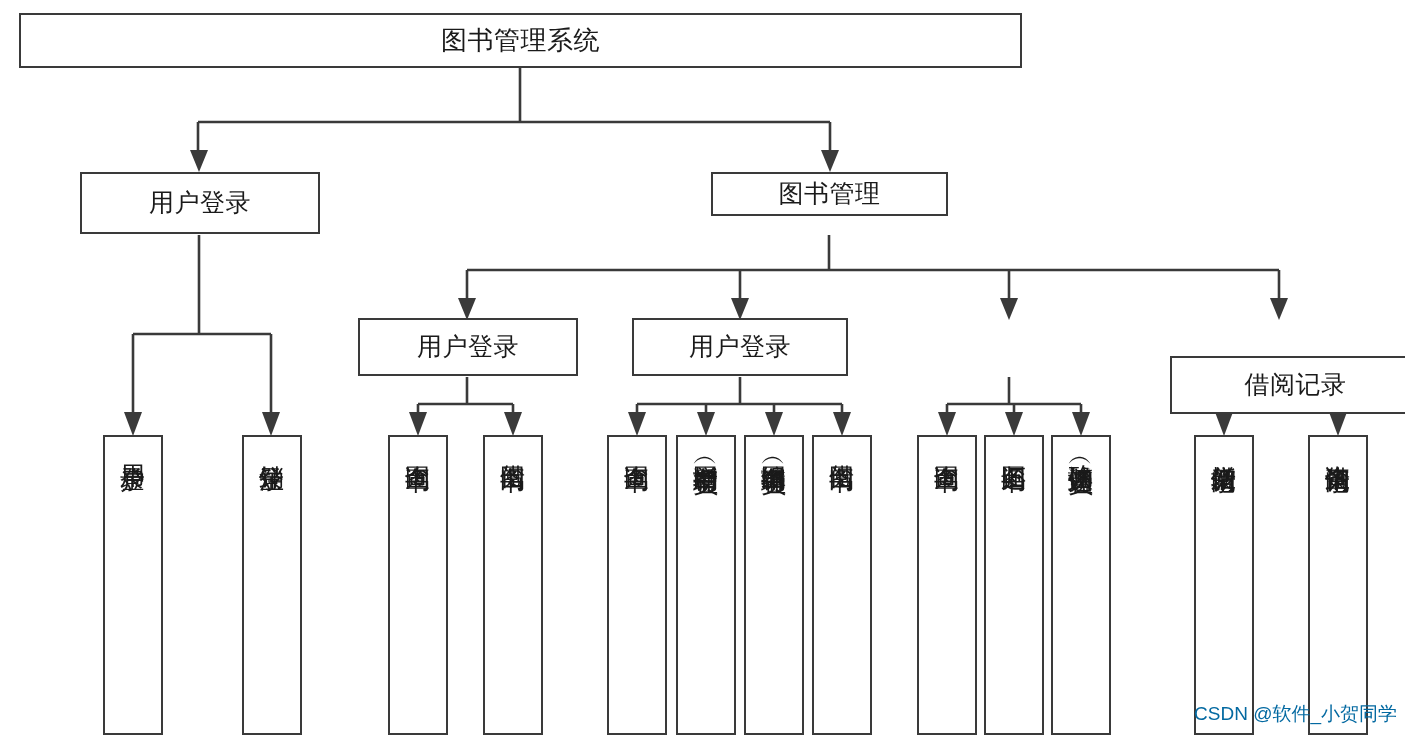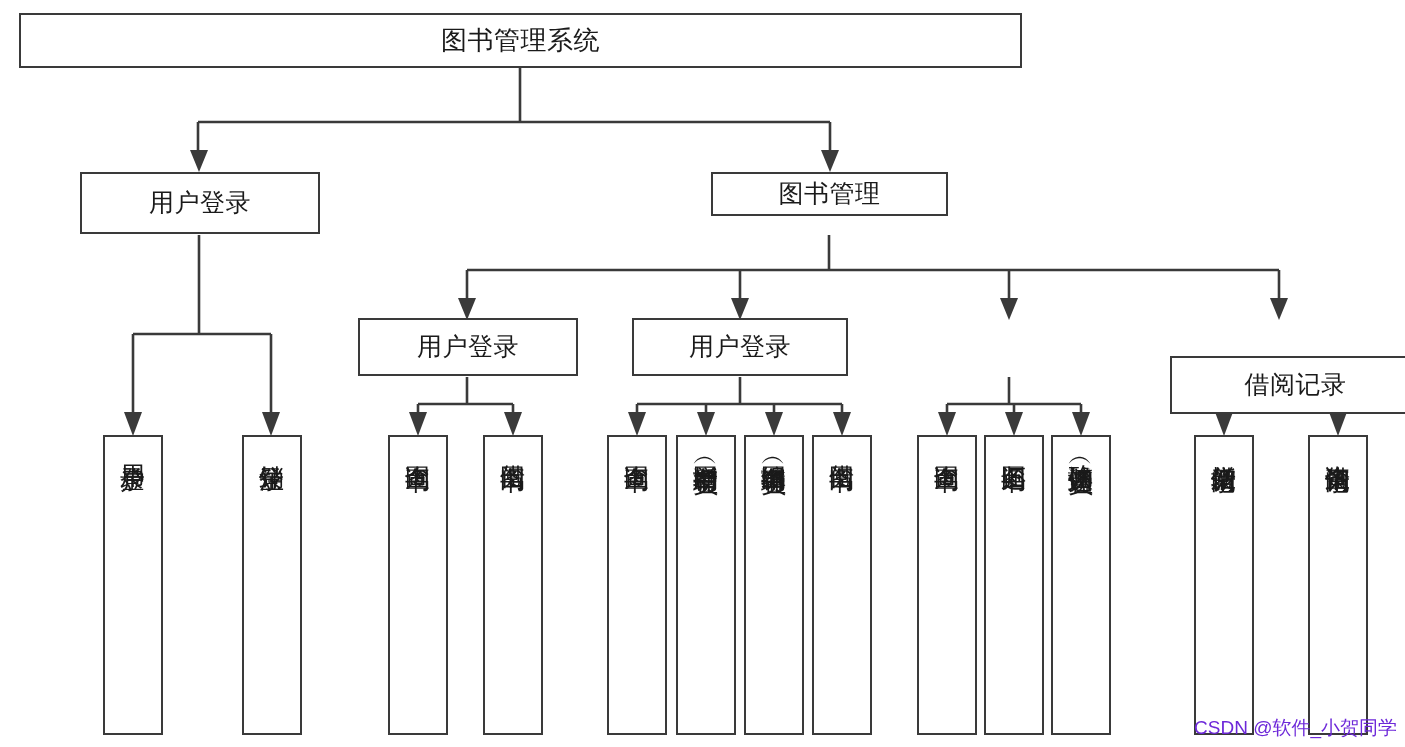--- a/index.html
+++ b/index.html
@@ -61,23 +61,23 @@
     text-orientation: upright;
     font-size: 25px;
     line-height: 1.12;
     letter-spacing: 1px;
     white-space: normal;
     text-align: left;
   }
   .watermark {
     position: absolute;
     right: 8px;
-    bottom: 6px;
+    bottom: 20px;
     font-size: 19px;
-    color: #6d28d9;
+    color: #0369a1;
     white-space: nowrap;
     font-family: "Liberation Sans", "DejaVu Sans", sans-serif;
     margin-top: 24px;
   }
 </style>
 </head>
 <body>
 
 <div id="diagram-root">
 

